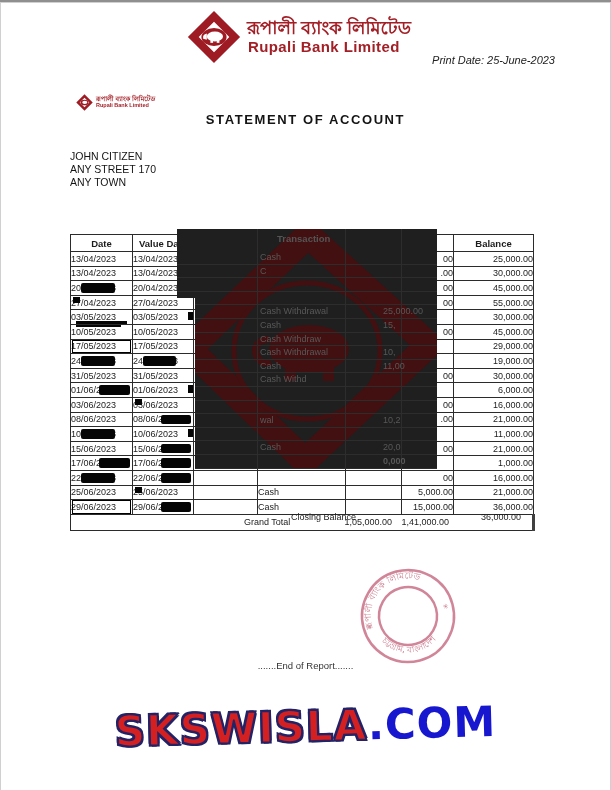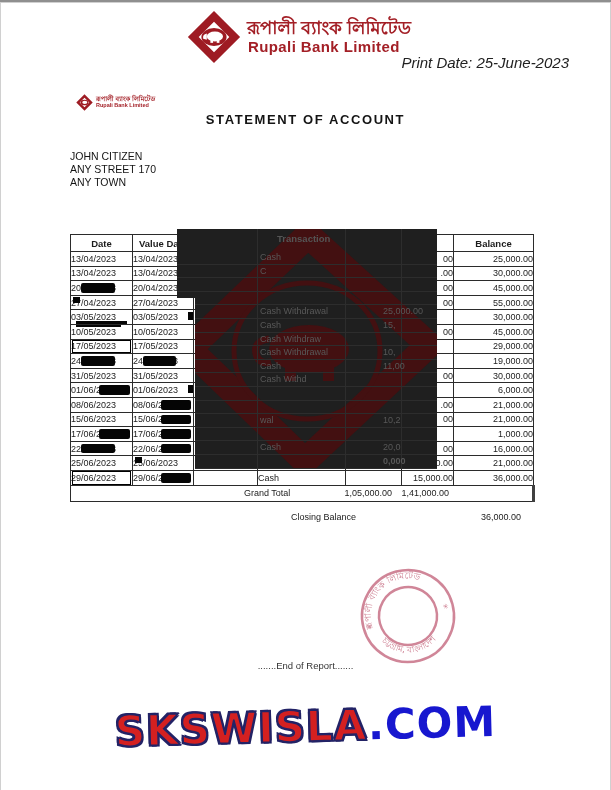--- a/index.html
+++ b/index.html
@@ -4,21 +4,21 @@
 <style>
   html,body{margin:0;padding:0;background:#e8e8e8;}
   .page{position:relative;width:611px;height:790px;background:#fff;margin:0 auto;
         font-family:"Liberation Sans",sans-serif;overflow:hidden;
         border-top:2px solid #8f8f8f;box-shadow:inset 0 0 0 1px #d0d0d0;}
 
   
   .brand-logo{position:absolute;left:187px;top:8px;}
   .brand-bn{position:absolute;left:247px;top:12px;font-size:18px;font-weight:bold;color:#a31f26;white-space:nowrap;}
   .brand-en{position:absolute;left:248px;top:36px;font-size:15px;font-weight:bold;color:#a31f26;letter-spacing:.4px;white-space:nowrap;}
-  .print-date{position:absolute;right:42px;top:52px;font-style:italic;font-size:15px;color:#222;}
+  .print-date{position:absolute;right:56px;top:52px;font-style:italic;font-size:11px;color:#222;}
 
   .sub-logo{position:absolute;left:76px;top:92px;display:flex;align-items:center;gap:3px;}
   .sub-logo .lines{display:flex;flex-direction:column;line-height:1.05;}
   .sub-bn{font-size:6.5px;color:#a31f26;font-weight:bold;white-space:nowrap;}
   .sub-en{font-size:5.5px;color:#a31f26;font-weight:bold;white-space:nowrap;}
 
   .doc-title{position:absolute;left:0;right:0;top:110px;text-align:center;
              font-weight:bold;font-size:13px;letter-spacing:1.6px;color:#141414;}
 
   .address{position:absolute;left:70px;top:148px;font-size:10.5px;color:#141414;line-height:13px;}
@@ -222,27 +222,45 @@
         <tr>
           <td class="c-date">01/06/2023<span class="mark m-blob-right"></span></td>
           <td class="c-vdate">01/06/2023<span class="mark m-tail"></span></td>
           <td class="c-3"></td>
           <td class="c-txn"></td>
           <td class="c-wd"></td>
           <td class="c-dep"></td>
           <td class="c-bal">6,000.00</td>
         </tr>
         <tr>
+          <td class="c-date">03/06/2023</td>
+          <td class="c-vdate">03/06/2023<span class="mark m-tick"></span></td>
+          <td class="c-3"></td>
+          <td class="c-txn"></td>
+          <td class="c-wd"></td>
+          <td class="c-dep">00</td>
+          <td class="c-bal">16,000.00</td>
+        </tr>
+        <tr>
           <td class="c-date">08/06/2023</td>
           <td class="c-vdate">08/06/2023<span class="mark m-blob-right"></span></td>
           <td class="c-3"></td>
           <td class="c-txn"></td>
           <td class="c-wd"></td>
           <td class="c-dep">.00</td>
           <td class="c-bal">21,000.00</td>
+        </tr>
+        <tr>
+          <td class="c-date">10/06/2023<span class="mark m-blob"></span></td>
+          <td class="c-vdate">10/06/2023<span class="mark m-tail"></span></td>
+          <td class="c-3"></td>
+          <td class="c-txn"></td>
+          <td class="c-wd"></td>
+          <td class="c-dep"></td>
+          <td class="c-bal">11,000.00</td>
         </tr>
         <tr>
           <td class="c-date">15/06/2023</td>
           <td class="c-vdate">15/06/2023<span class="mark m-blob-right"></span></td>
           <td class="c-3"></td>
           <td class="c-txn"></td>
           <td class="c-wd"></td>
           <td class="c-dep">00</td>
           <td class="c-bal">21,000.00</td>
         </tr>

